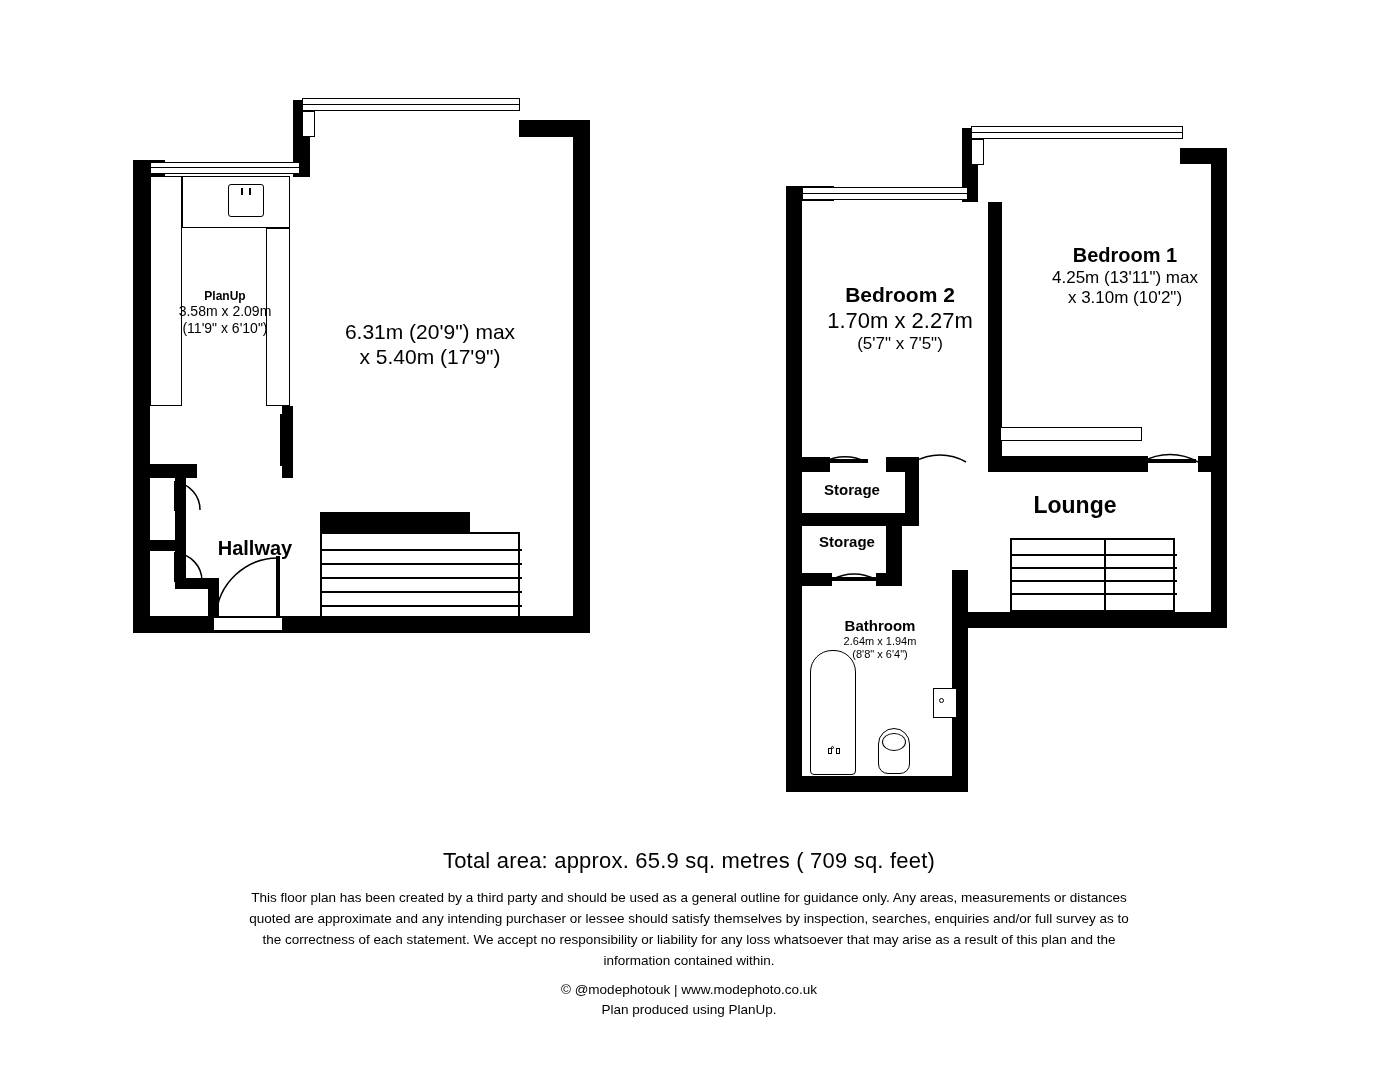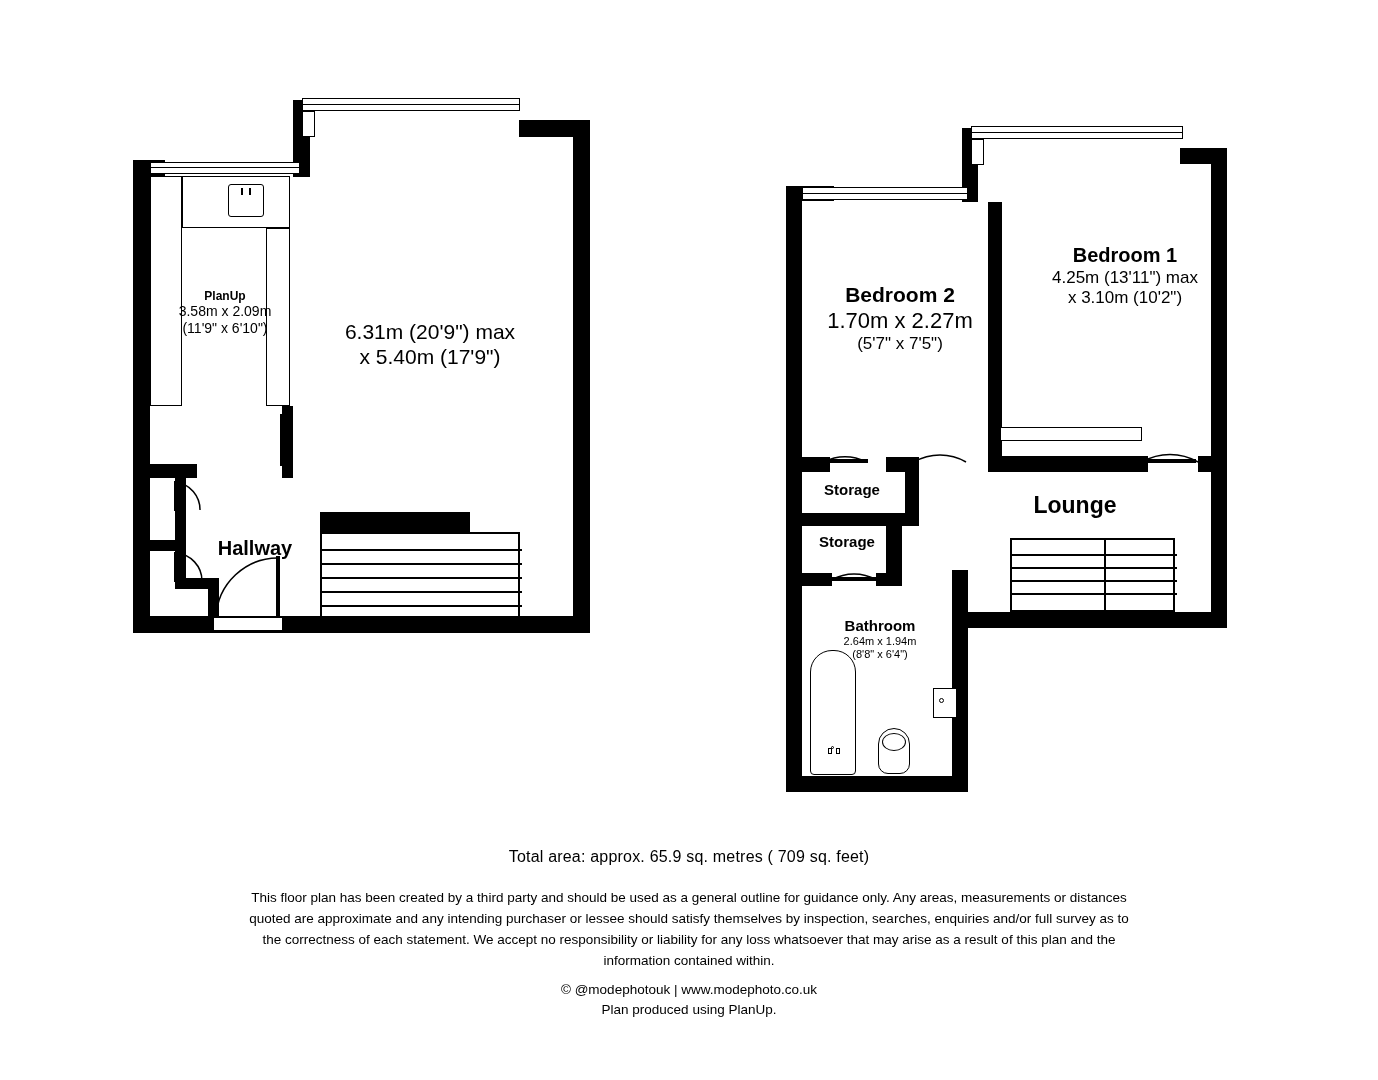--- a/index.html
+++ b/index.html
@@ -63,21 +63,21 @@
 
   .label-plain .name { font-size: 15px; font-weight: bold; }
 
   
   .total-area {
     position: absolute;
     left: 0;
     right: 0;
     top: 848px;
     text-align: center;
-    font-size: 16px;
+    font-size: 22px;
     letter-spacing: 0.2px;
   }
   .disclaimer {
     position: absolute;
     left: 50%;
     transform: translateX(-50%);
     top: 888px;
     width: 900px;
     text-align: center;
     font-size: 13.5px;

